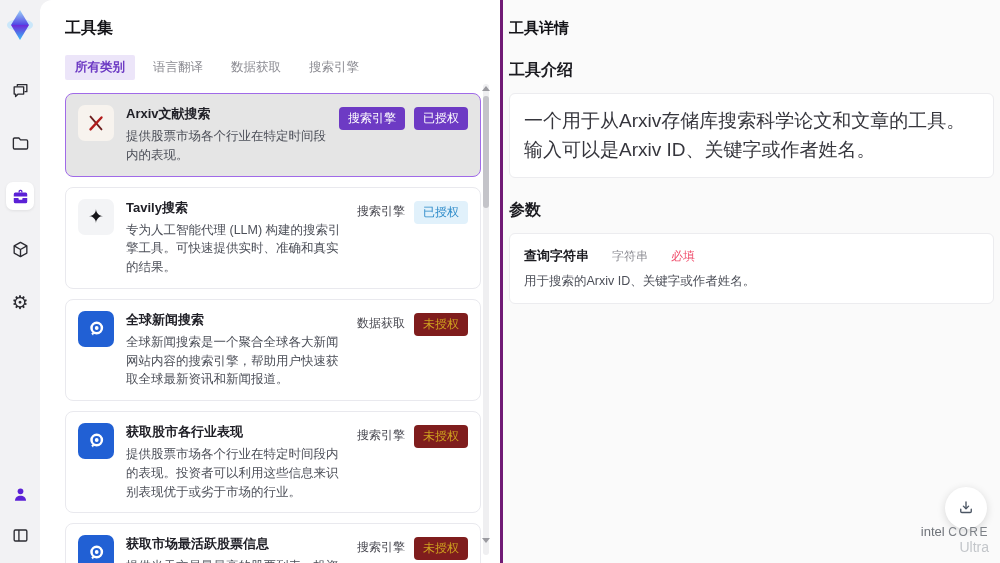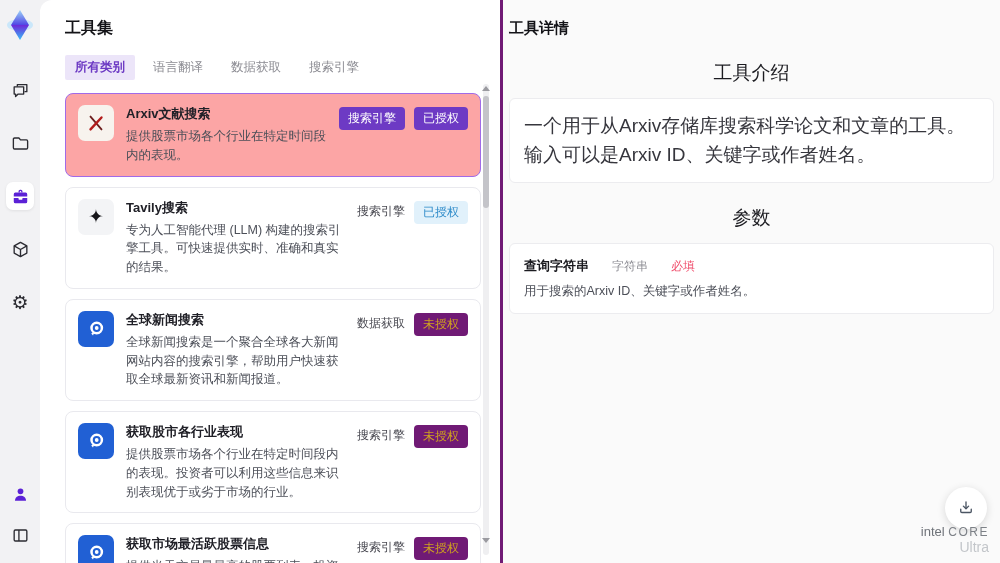--- a/index.html
+++ b/index.html
@@ -41,50 +41,50 @@
     font-size: 12.5px; color: #8b8b92; padding: 4px 10px; border-radius: 2px;
     cursor: pointer; white-space: nowrap;
   }
   .tab.active { background: #ece5f9; color: #6d3ac4; font-weight: bold; }
 
   .tool-list { width: 416px; height: 472px; overflow: hidden; }
   .card {
     display: flex; gap: 12px; background: #ffffff; border: 1px solid #e9e9ee;
     border-radius: 8px; padding: 11px 12px; margin-bottom: 10px; cursor: pointer;
   }
-  .card.selected { background: #fca5a5; border: 1.5px solid #a06ae8; }
+  .card.selected { background: #e5e5e5; border: 1.5px solid #a06ae8; }
   .tool-ico {
     width: 36px; height: 36px; border-radius: 7px; flex-shrink: 0;
     display: flex; align-items: center; justify-content: center;
   }
   .ico-arxiv { background: #f7f3ee; }
   .ico-tavily { background: #f3f4f6; color: #16161a; font-size: 19px; }
   .ico-blue { background: #2160d4; }
   .tool-body { flex: 1; min-width: 0; }
   .tool-name { font-size: 13px; font-weight: bold; color: #202027; margin-bottom: 4px; }
   .tool-desc { font-size: 12.5px; color: #4c4f58; line-height: 1.5; }
   .tool-meta { display: flex; align-items: flex-start; gap: 9px; flex-shrink: 0; padding-top: 2px; }
   .cat-text { font-size: 12px; color: #4a4a52; white-space: nowrap; padding-top: 2px; }
   .badge { font-size: 12px; padding: 3px 9px; border-radius: 4px; white-space: nowrap; }
   .badge-purple { background: #6d3ac4; color: #ffffff; }
   .badge-blue { background: #e1f1fb; color: #2e8bc9; }
-  .badge-yellow { background: #701a75; color: #cfa21f; }
+  .badge-yellow { background: #7f1d1d; color: #cfa21f; }
 
   
   .sb-track { position: absolute; top: 84px; bottom: 8px; right: 11px; width: 6px; background: #efeff1; border-radius: 3px; }
   .sb-thumb { position: absolute; top: 10px; right: 11px; width: 6px; height: 112px; background: #c4c4c9; border-radius: 3px; cursor: pointer; }
   .sb-up, .sb-down { position: absolute; right: 10px; width: 0; height: 0; cursor: pointer;
     border-left: 4px solid transparent; border-right: 4px solid transparent; }
   .sb-up { top: 86px; border-bottom: 5px solid #9a9aa0; }
   .sb-down { bottom: 20px; border-top: 5px solid #9a9aa0; }
 
   
   .detail-pane { flex: 1; background: #fafafa; border-left: 3px solid #701a75; padding: 19px 6px; position: relative; }
   .detail-title { font-size: 15px; font-weight: bold; color: #141418; margin-bottom: 22px; }
-  .section-h { font-size: 19px; font-weight: normal; color: #1b1b20; margin-bottom: 12px; text-align: center; }
+  .section-h { font-size: 16px; font-weight: bold; color: #1b1b20; margin-bottom: 12px; }
   .info-card {
     background: #ffffff; border: 1px solid #ececef; border-radius: 6px;
     padding: 13px 14px; margin-bottom: 22px;
   }
   .intro-text { font-size: 19px; color: #36363d; line-height: 1.5; }
   .param-line { display: flex; align-items: baseline; gap: 23px; margin-bottom: 8px; }
   .param-name { font-size: 13px; font-weight: bold; color: #1b1b20; }
   .param-type { font-size: 12px; color: #8b8b92; }
   .param-req { font-size: 12px; color: #f0506e; }
   .param-desc { font-size: 12.5px; color: #4c4f58; }

